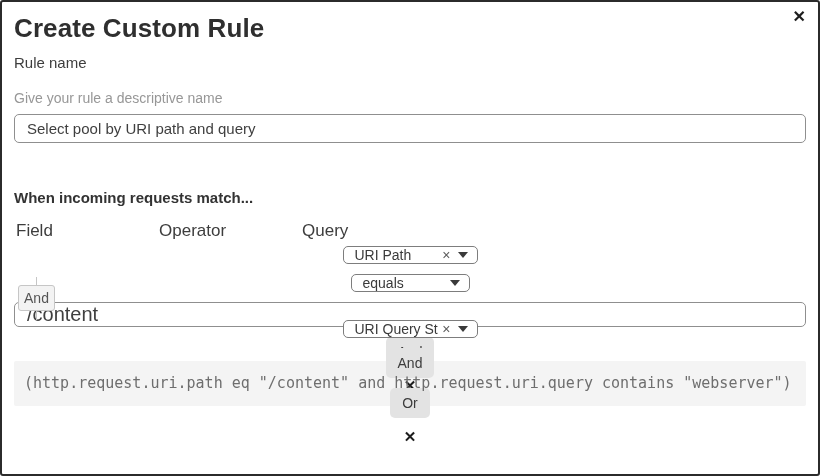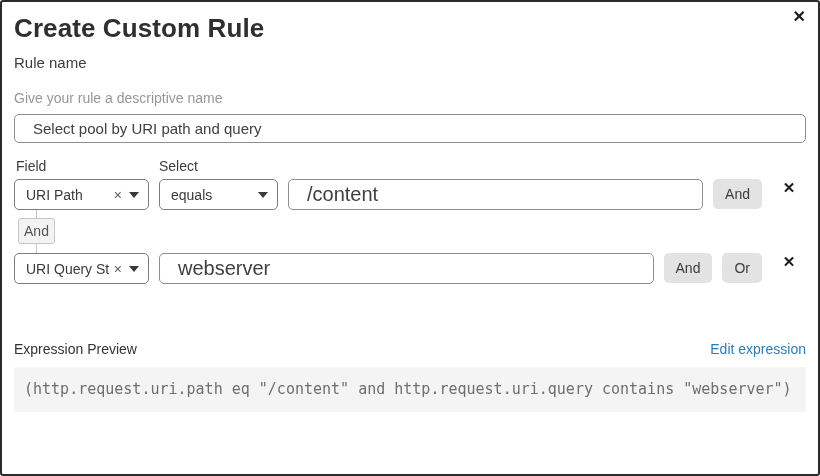--- a/index.html
+++ b/index.html
@@ -47,48 +47,50 @@
     font-size: 14px;
     color: #979797;
   }
   .text-input {
     display: block;
     width: 100%;
     height: 29px;
     margin-top: 8px;
     border: 1px solid #8f8f8f;
     border-radius: 5px;
-    padding: 0 18px;
+    padding: 0 12px;
     font-size: 15px;
     color: #3f3f3f;
     font-family: "Liberation Sans", sans-serif;
     background: #fff;
     outline: none;
   }
   
   .match-heading {
     margin-top: 46px;
     font-size: 15px;
     font-weight: bold;
     color: #333;
   }
   .col-labels {
     display: flex;
     margin-top: 15px;
-    font-size: 14px;
+    font-size: 17px;
     color: #3d3d3d;
   }
   .col-labels .c1 { width: 145px; padding-left: 2px; }
   .col-labels .c2 { width: 143px; }
   .col-labels .c3 { flex: 1; }
   .cond-row {
     display: flex;
+    align-items: center;
     gap: 10px;
     margin-top: 5px;
     height: 31px;
+    flex-direction: column;
   }
   .select {
     display: flex;
     align-items: center;
     height: 31px;
     border: 1px solid #7d7d7d;
     border-radius: 5px;
     padding: 0 9px 0 11px;
     font-size: 14px;
     color: #3a3a3a;
@@ -196,24 +198,26 @@
 <div class="dialog">
 
   <button class="close-btn">✕</button>
 
   <h1 class="dialog-title">Create Custom Rule</h1>
 
   <div class="field-label">Rule name</div>
   <div class="field-hint">Give your rule a descriptive name</div>
   <input type="text" class="text-input" value="Select pool by URI path and query" style="">
 
+  <div class="match-heading">When incoming requests match...</div>
 
   <div class="col-labels">
     <div class="c1">Field</div>
-    <div class="c3">Select</div>
+    <div class="c2">Operator</div>
+    <div class="c3">Query</div>
   </div>
 
   <div class="cond-row">
     <div class="select field-select">
       <span class="sel-text">URI Path</span>
       <span class="clear-x">×</span>
       <span class="caret"></span>
     </div>
     <div class="select op-select">
       <span class="sel-text">equals</span>
@@ -228,27 +232,22 @@
     <div class="vline"></div>
     <div class="badge">And</div>
   </div>
 
   <div class="cond-row" style="margin-top:0;">
     <div class="select field-select">
       <span class="sel-text">URI Query St...</span>
       <span class="clear-x">×</span>
       <span class="caret"></span>
     </div>
-    <input type="text" class="text-input value-input" value="webserver" style="">
     <button class="conj-btn">And</button>
     <button class="conj-btn">Or</button>
     <span class="remove-x">✕</span>
   </div>
 
-  <div class="expr-header">
-    <span class="expr-label">Expression Preview</span>
-    <a class="expr-edit-link" href="#">Edit expression</a>
-  </div>
   <div class="expr-box">
     <code>(http.request.uri.path eq "/content" and http.request.uri.query contains "webserver")</code>
   </div>
 
 </div>
 
 </body></html>

